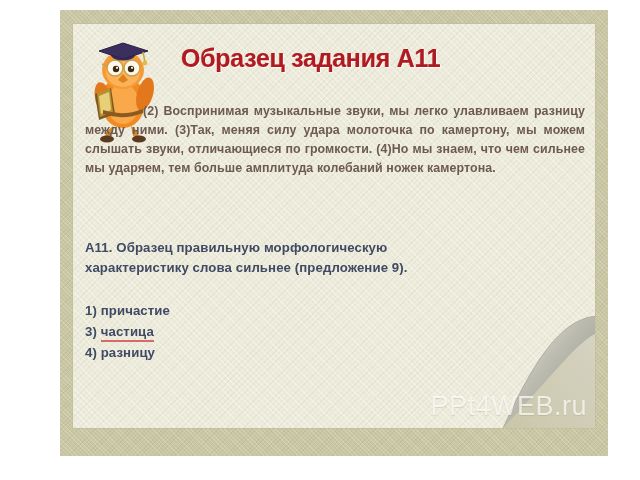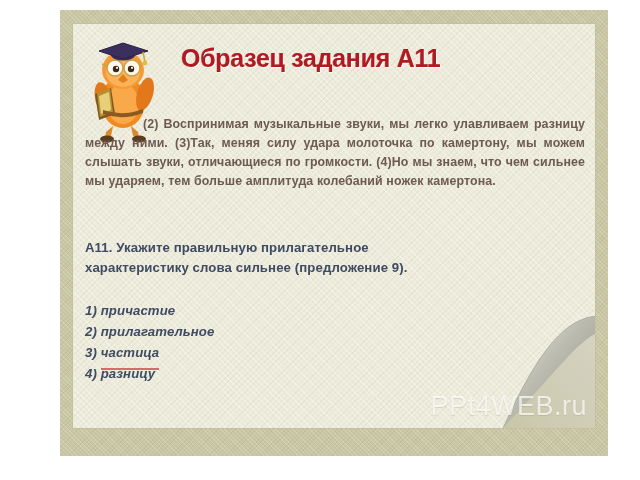--- a/index.html
+++ b/index.html
@@ -88,21 +88,20 @@
     left: 12px;
     top: 78px;
     width: 500px;
     font-size: 12.4px;
     font-weight: bold;
     line-height: 19px;
     color: #6d5a52;
     text-align: justify;
     text-indent: 58px;
     letter-spacing: .1px;
-    margin-top: 13px;
   }
 
   
   #question {
     position: absolute;
     left: 12px;
     top: 214px;
     width: 430px;
     font-size: 13.2px;
     font-weight: bold;
@@ -116,24 +115,24 @@
     position: absolute;
     left: 12px;
     top: 276px;
     width: 300px;
     font-size: 13.2px;
     font-weight: bold;
     line-height: 21px;
     color: #3f4a63;
     letter-spacing: .1px;
   }
-  #options .opt { white-space: nowrap; font-style: italic; }
+  #options .opt { white-space: nowrap; }
   #options .opt .word.marked {
     border-bottom: 2px solid #d86a6a;
-    padding-bottom: 8px;
+    padding-bottom: 1px;
   }
 
   
   #page-curl {
     position: absolute;
     right: 0px;
     bottom: 0px;
     width: 112px;
     height: 112px;
     pointer-events: none;
@@ -205,32 +204,28 @@
         <path d="M62 16 l2 10" stroke="#c9a83c" stroke-width="1.6" fill="none"></path>
         <circle cx="64" cy="27" r="2.4" fill="#e0bb46"></circle>
       </svg>
     </div>
 
     <div id="title">Образец задания А11</div>
 
     <div id="body-text">(2) Воспринимая музыкальные звуки, мы легко улавливаем разницу между ними. (3)Так, меняя силу удара молоточка по камертону, мы можем слышать звуки, отличающиеся по громкости. (4)Но мы знаем, что чем сильнее мы ударяем, тем больше амплитуда колебаний ножек камертона.</div>
 
     <div id="question">
-      <div>А11. Укажите правильную прилагательное</div>
+      <div>А11. Образец правильную морфологическую</div>
       <div>характеристику слова сильнее  (предложение 9).</div>
     </div>
 
     <div id="options">
       <div class="opt">
         <span class="num">1) </span>
         <span class="word">причастие</span>
-      </div>
-      <div class="opt">
-        <span class="num">2) </span>
-        <span class="word">прилагательное</span>
       </div>
       <div class="opt">
         <span class="num">3) </span>
         <span class="word marked">частица</span>
       </div>
       <div class="opt">
         <span class="num">4) </span>
         <span class="word">разницу</span>
       </div>
     </div>

